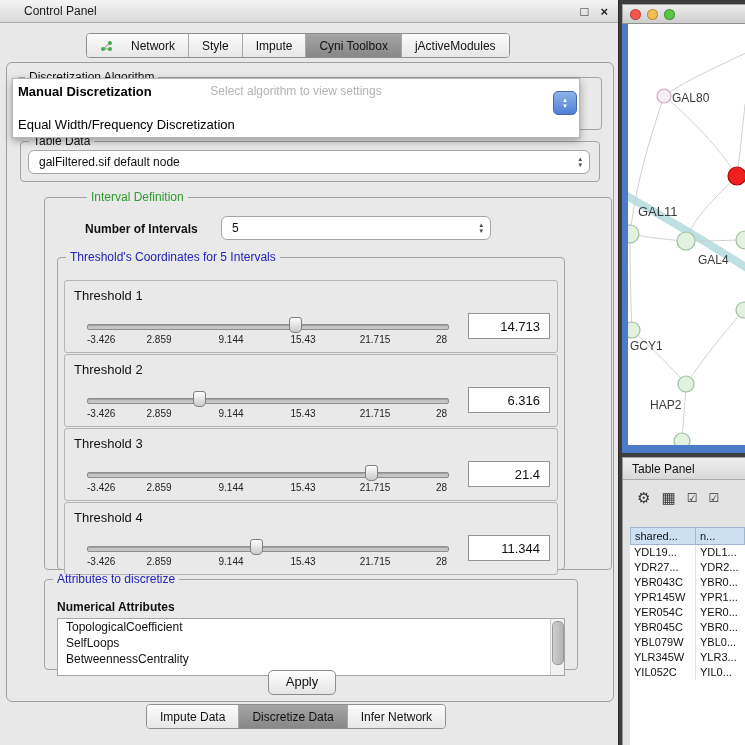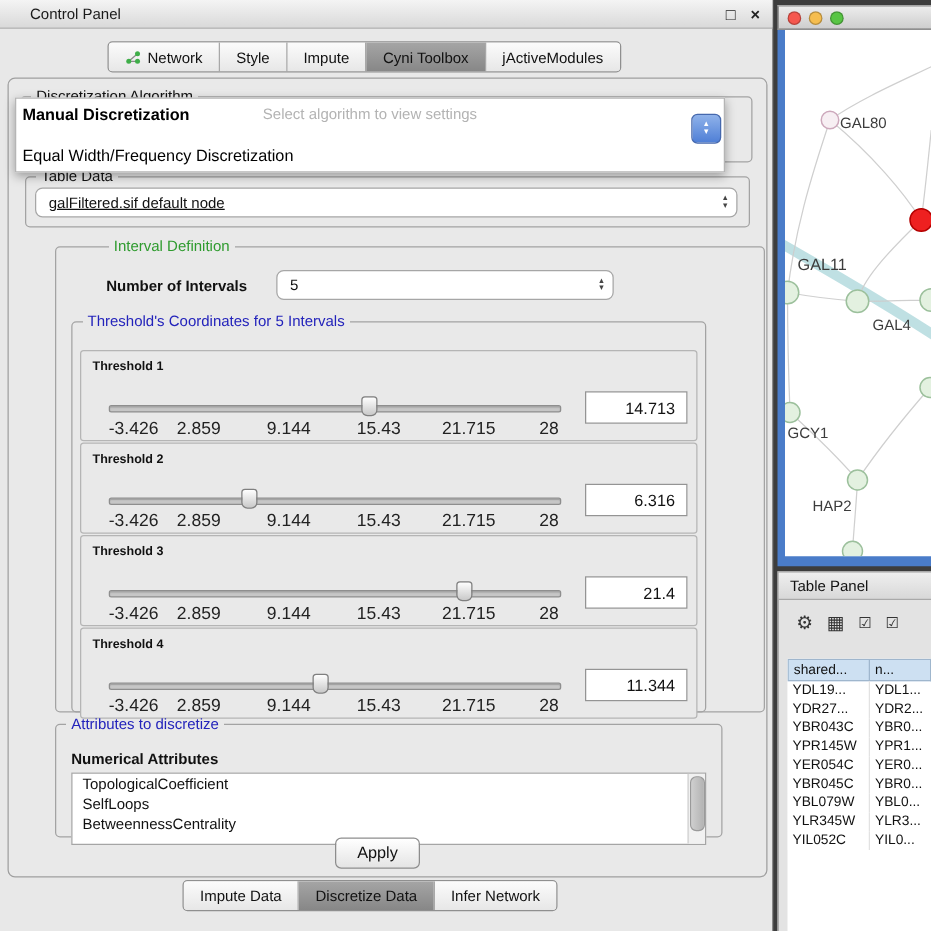--- a/index.html
+++ b/index.html
@@ -8,21 +8,21 @@
 
   
   .cp-window{position:absolute;left:0;top:0;width:618px;height:745px;background:#e8e8e8;border-right:1px solid #2b2b2b;}
   .cp-titlebar{height:22px;background:linear-gradient(#f4f4f4,#d9d9d9);border-bottom:1px solid #adadad;display:flex;align-items:center;padding:0 10px;}
   .cp-title{font-size:12px;color:#1a1a1a;margin-left:14px;}
   .cp-winbtns{margin-left:auto;display:flex;gap:12px;font-size:13px;color:#222;}
   .cp-winbtns span{cursor:default;}
   .close-glyph{font-weight:bold;}
 
   .seg-control{position:absolute;display:flex;height:23px;border:1px solid #8f8f8f;border-radius:4px;overflow:hidden;background:#f4f4f4;}
-  .seg{padding:0 13px;font-size:12px;display:flex;align-items:center;gap:5px;border-left:1px solid #a8a8a8;color:#111;background:linear-gradient(#fbfbfb,#e7e7e7);white-space:nowrap;}
+  .seg{padding:0 13px;font-size:12px;display:flex;align-items:center;gap:18px;border-left:1px solid #a8a8a8;color:#111;background:linear-gradient(#fbfbfb,#e7e7e7);white-space:nowrap;}
   .seg:first-child{border-left:none;}
   .seg.selected{background:linear-gradient(#a5a5a5,#878787);}
 
   .inner-panel{position:absolute;left:6px;top:62px;width:606px;height:638px;border:1px solid #9f9f9f;border-radius:6px;background:#e9e9e9;}
 
   fieldset{position:absolute;border:1px solid #a3a3a3;border-radius:4px;margin:0;padding:0;}
   legend{font-size:12px;margin-left:8px;padding:0 4px;color:#111;}
   .legend-green{color:#2e9b2e;}
   .legend-blue{color:#2323bb;}
 
@@ -31,25 +31,25 @@
 
   
   .algo-popup{position:absolute;left:12px;top:78px;width:566px;height:58px;background:#fff;border:1px solid #b5b5b5;box-shadow:0 3px 8px rgba(0,0,0,.35);z-index:20;}
   .algo-placeholder{position:absolute;left:0;right:0;top:5px;text-align:center;font-size:12px;color:#b3b3b3;}
   .algo-opt1{position:absolute;left:5px;top:5px;font-size:13px;font-weight:bold;color:#000;}
   .algo-opt2{position:absolute;left:5px;top:38px;font-size:13px;color:#000;}
   .algo-cap{position:absolute;left:553px;top:91px;width:24px;height:24px;border-radius:5px;background:linear-gradient(#8fb2ea,#4f7fd6);border:1px solid #4568ad;z-index:30;display:flex;flex-direction:column;align-items:center;justify-content:center;line-height:6px;font-size:7px;color:#fff;box-sizing:border-box;}
 
   
   .t-box{position:absolute;left:6px;width:492px;height:71px;border:1px solid #b5b5b5;border-radius:3px;background:#e9e9e9;}
-  .t-label{position:absolute;left:9px;top:7px;font-size:10px;font-weight:bold;color:#111;}
+  .t-label{position:absolute;left:9px;top:7px;font-size:13px;font-weight:normal;color:#111;}
   .slider{position:absolute;left:22px;top:0;width:360px;height:71px;}
   .track{position:absolute;left:0;top:43px;width:100%;height:4px;background:#c6c6c6;border:1px solid #8e8e8e;border-radius:2px;box-shadow:inset 0 1px 1px rgba(0,0,0,.2);}
   .thumb{position:absolute;top:36px;width:13px;height:16px;background:linear-gradient(#fefefe,#c9c9c9);border:1px solid #7f7f7f;border-radius:3px 3px 5px 5px;box-sizing:border-box;}
-  .scale{position:absolute;left:0;top:53px;width:100%;height:11px;font-size:14px;color:#222;}
+  .scale{position:absolute;left:0;top:53px;width:100%;height:11px;font-size:10px;color:#222;}
   .scale span{position:absolute;transform:translateX(-50%);white-space:nowrap;}
   .scale span:nth-child(1){left:0;transform:none;}
   .scale span:nth-child(2){left:20%;}
   .scale span:nth-child(3){left:40%;}
   .scale span:nth-child(4){left:60%;}
   .scale span:nth-child(5){left:80%;}
   .scale span:nth-child(6){left:auto;right:0;transform:none;}
   .value-box{position:absolute;right:7px;top:32px;width:82px;height:26px;background:#fff;border:1px solid #949494;font-size:13px;color:#111;text-align:right;line-height:25px;padding-right:9px;box-sizing:border-box;}
 
   
@@ -140,21 +140,21 @@
       <div class="algo-opt2">Equal Width/Frequency Discretization</div>
     </div>
     <div class="algo-cap">
       <span>▴</span>
       <span>▾</span>
     </div>
 
     <fieldset style="left:20px;top:134px;width:578px;height:46px;">
       <legend>Table Data</legend>
     </fieldset>
-    <div class="combo" style="left:28px;top:150px;width:562px;height:24px;text-decoration:underline;">
+    <div class="combo" style="left:28px;top:150px;width:562px;height:24px;">
       <span>galFiltered.sif default node</span>
       <span class="stepper">
         <span>▴</span>
         <span>▾</span>
       </span>
     </div>
 
     <fieldset style="left:44px;top:190px;width:532px;height:378px;padding-left:34px;">
       <legend class="legend-green">Interval Definition</legend>
 

